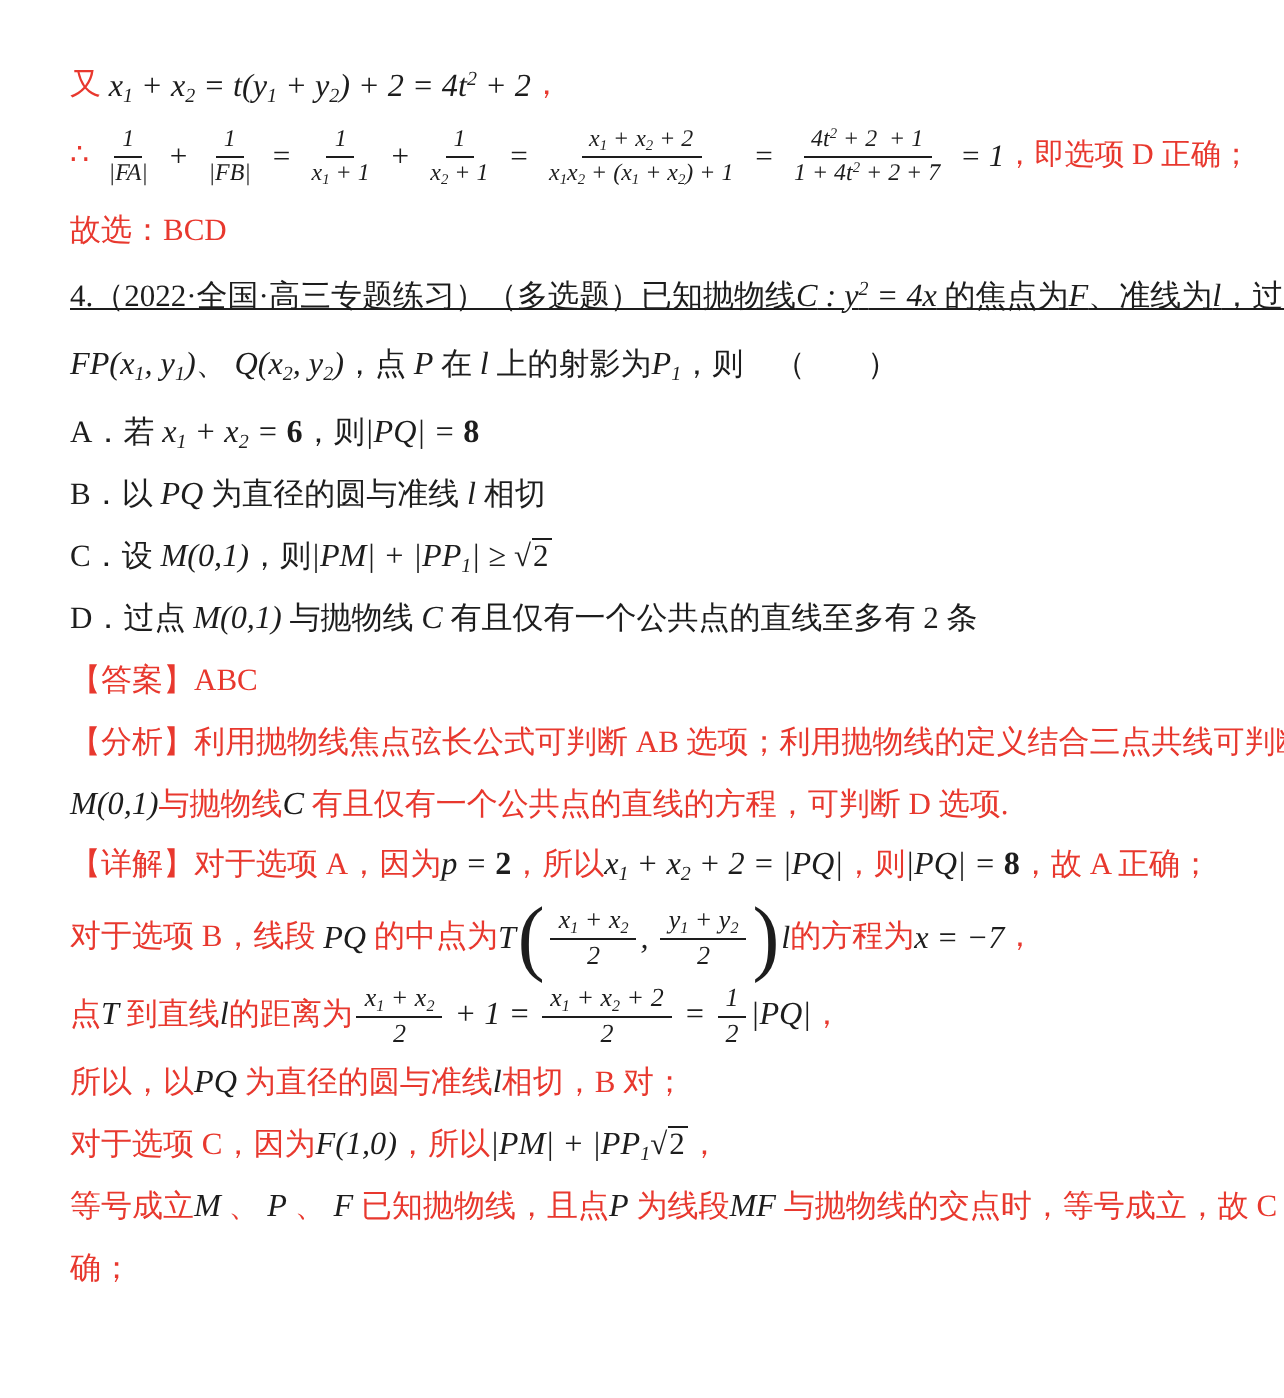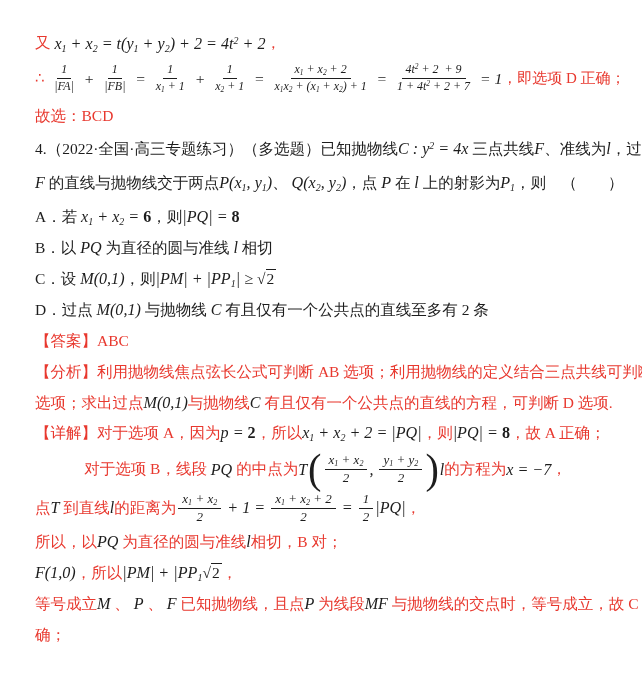--- a/index.html
+++ b/index.html
@@ -41,24 +41,24 @@
   .bigp {
     display:inline-block; font-style:normal; font-size:2.6em; font-weight:300;
     line-height:0.85; transform:scaleY(1.05); padding:0 1px;
   }
   .binner { display:inline-flex; align-items:center; }
   
   [data-name="doc-line-1"]  { margin-top:2px; }
   [data-name="doc-line-2"]  { font-size:15px; margin:8px 0 11px; }
   [data-name="doc-line-2"] .frac { font-size:11.5px; }
   [data-name="doc-line-3"]  { margin-bottom:10px; }
-  [data-name="doc-line-4"]  { margin-bottom:11px; }
+  [data-name="doc-line-4"]  { margin-bottom:11px;text-decoration:underline; }
   [data-name="doc-line-5"]  { margin-bottom:11px; }
   [data-name="doc-line-12"] { margin-bottom:7px; }
-  [data-name="doc-line-14"] { margin-bottom:5px;justify-content:center; }
+  [data-name="doc-line-14"] { margin-bottom:5px; }
   [data-name="doc-line-14"] .frac { font-size:12.5px; }
   [data-name="doc-line-15"] { margin-bottom:6px; }
   [data-name="doc-line-15"] .frac { font-size:12.5px; }
 </style>
 </head>
 <body>
 
 <div class="page" data-name="document-page">
   <main data-name="document-content">
       <div class="line" data-name="doc-line-1">
@@ -130,49 +130,48 @@
             <span class="seg-math" data-name="math-segment"> + </span>
             <span class="seg-math" data-name="math-segment">x<sub data-name="subscript">2</sub></span>
             <span class="seg-math" data-name="math-segment">) + 1</span>
           </span>
         </span>
         <span class="seg-math" data-name="math-segment"> = </span>
         <span class="frac" data-name="fraction">
           <span class="num" data-name="fraction-numerator">
             <span class="seg-math" data-name="math-segment">4</span>
             <span class="seg-math" data-name="math-segment">t<sup data-name="superscript">2</sup></span>
-            <span class="seg-math" data-name="math-segment"> + 2  + 9</span>
+            <span class="seg-math" data-name="math-segment"> + 2  + 1</span>
           </span>
           <span class="den" data-name="fraction-denominator">
             <span class="seg-math" data-name="math-segment">1 + 4</span>
             <span class="seg-math" data-name="math-segment">t<sup data-name="superscript">2</sup></span>
             <span class="seg-math" data-name="math-segment"> + 2 + 7</span>
           </span>
         </span>
         <span class="seg-math" data-name="math-segment"> = 1</span>
         <span class="seg-text red" data-name="text-segment">，即选项 D 正确；</span>
       </div>
       <div class="line" data-name="doc-line-3">
         <span class="seg-text red" data-name="text-segment">故选：BCD</span>
       </div>
       <div class="line" data-name="doc-line-4">
         <span class="seg-text" data-name="text-segment">4.（2022·全国·高三专题练习）（多选题）已知抛物线</span>
         <span class="seg-math" data-name="math-segment">C</span>
         <span class="seg-math" data-name="math-segment"> : </span>
         <span class="seg-math" data-name="math-segment">y<sup data-name="superscript">2</sup></span>
         <span class="seg-math" data-name="math-segment"> = 4x</span>
-        <span class="seg-text" data-name="text-segment"> 三点共线</span>
+        <span class="seg-text" data-name="text-segment"> 的焦点为</span>
         <span class="seg-math" data-name="math-segment">F</span>
         <span class="seg-text" data-name="text-segment">、准线为</span>
         <span class="seg-math" data-name="math-segment">l</span>
         <span class="seg-text" data-name="text-segment">，过点</span>
       </div>
       <div class="line" data-name="doc-line-5">
         <span class="seg-math" data-name="math-segment">F</span>
-        <span class="seg-text" data-name="text-segment"> 的直线与抛物线交于两点</span>
         <span class="seg-math" data-name="math-segment">P(</span>
         <span class="seg-math" data-name="math-segment">x<sub data-name="subscript">1</sub></span>
         <span class="seg-math" data-name="math-segment">, </span>
         <span class="seg-math" data-name="math-segment">y<sub data-name="subscript">1</sub></span>
         <span class="seg-math" data-name="math-segment">)</span>
         <span class="seg-text" data-name="text-segment">、 </span>
         <span class="seg-math" data-name="math-segment">Q(</span>
         <span class="seg-math" data-name="math-segment">x<sub data-name="subscript">2</sub></span>
         <span class="seg-math" data-name="math-segment">, </span>
         <span class="seg-math" data-name="math-segment">y<sub data-name="subscript">2</sub></span>
@@ -225,21 +224,20 @@
         <span class="seg-math" data-name="math-segment">C</span>
         <span class="seg-text" data-name="text-segment"> 有且仅有一个公共点的直线至多有 2 条</span>
       </div>
       <div class="line" data-name="doc-line-10">
         <span class="seg-text red" data-name="text-segment">【答案】ABC</span>
       </div>
       <div class="line" data-name="doc-line-11">
         <span class="seg-text red" data-name="text-segment">【分析】利用抛物线焦点弦长公式可判断 AB 选项；利用抛物线的定义结合三点共线可判断 C</span>
       </div>
       <div class="line" data-name="doc-line-12">
-        <span class="seg-text red" data-name="text-segment">选项；求出过点</span>
         <span class="seg-math" data-name="math-segment">M</span>
         <span class="seg-math" data-name="math-segment">(0,1)</span>
         <span class="seg-text red" data-name="text-segment">与抛物线</span>
         <span class="seg-math" data-name="math-segment">C</span>
         <span class="seg-text red" data-name="text-segment"> 有且仅有一个公共点的直线的方程，可判断 D 选项.</span>
       </div>
       <div class="line" data-name="doc-line-13">
         <span class="seg-text red" data-name="text-segment">【详解】对于选项 A，因为</span>
         <span class="seg-math" data-name="math-segment">p = </span>
         <span class="seg-math bold" data-name="math-segment">2</span>
@@ -331,20 +329,21 @@
         <span class="seg-text red" data-name="text-segment">，</span>
       </div>
       <div class="line" data-name="doc-line-16">
         <span class="seg-text red" data-name="text-segment">所以，以</span>
         <span class="seg-math" data-name="math-segment">PQ</span>
         <span class="seg-text red" data-name="text-segment"> 为直径的圆与准线</span>
         <span class="seg-math" data-name="math-segment">l</span>
         <span class="seg-text red" data-name="text-segment">相切，B 对；</span>
       </div>
       <div class="line" data-name="doc-line-17">
+        <span class="seg-text red" data-name="text-segment">对于选项 C，因为</span>
         <span class="seg-math" data-name="math-segment">F</span>
         <span class="seg-math" data-name="math-segment">(1,0)</span>
         <span class="seg-text red" data-name="text-segment">，所以</span>
         <span class="seg-math" data-name="math-segment">|PM| + |P</span>
         <span class="seg-math" data-name="math-segment">P<sub data-name="subscript">1</sub></span>
         <span class="sqrt" data-name="sqrt-expression">
           <span class="rad-sign" data-name="radical-icon">√</span>
           <span class="rad" data-name="radicand">2</span>
         </span>
         <span class="seg-text red" data-name="text-segment">，</span>

